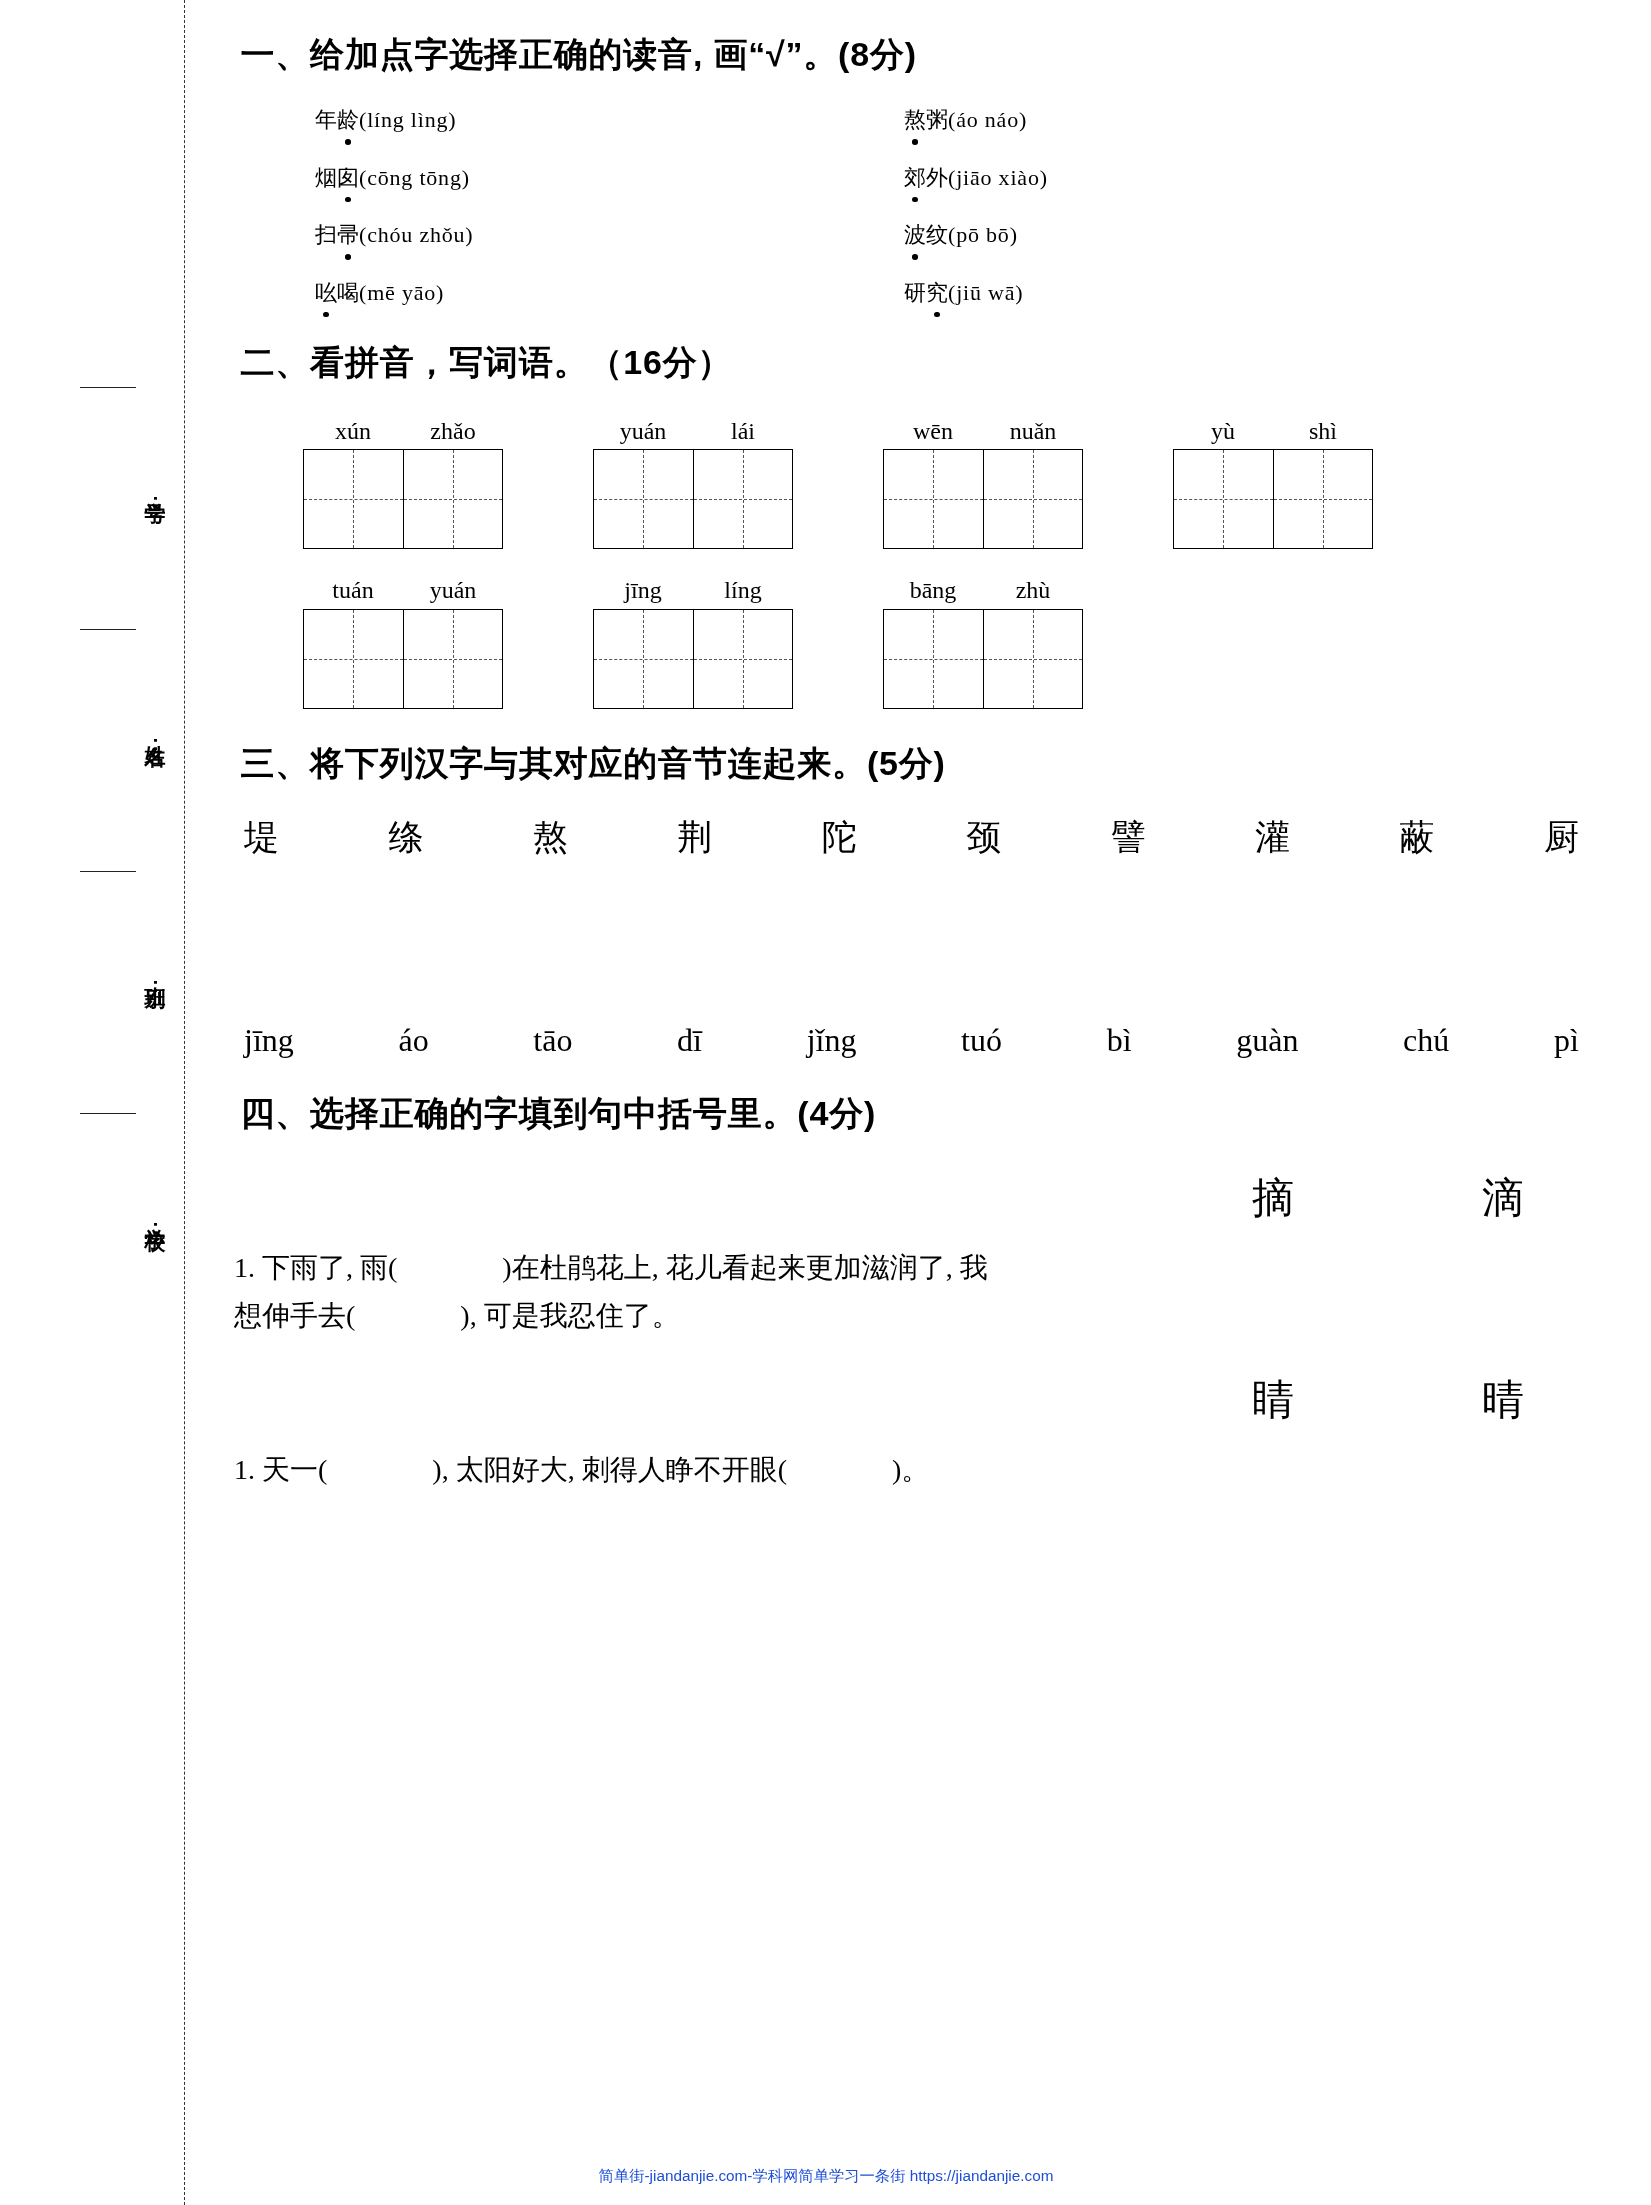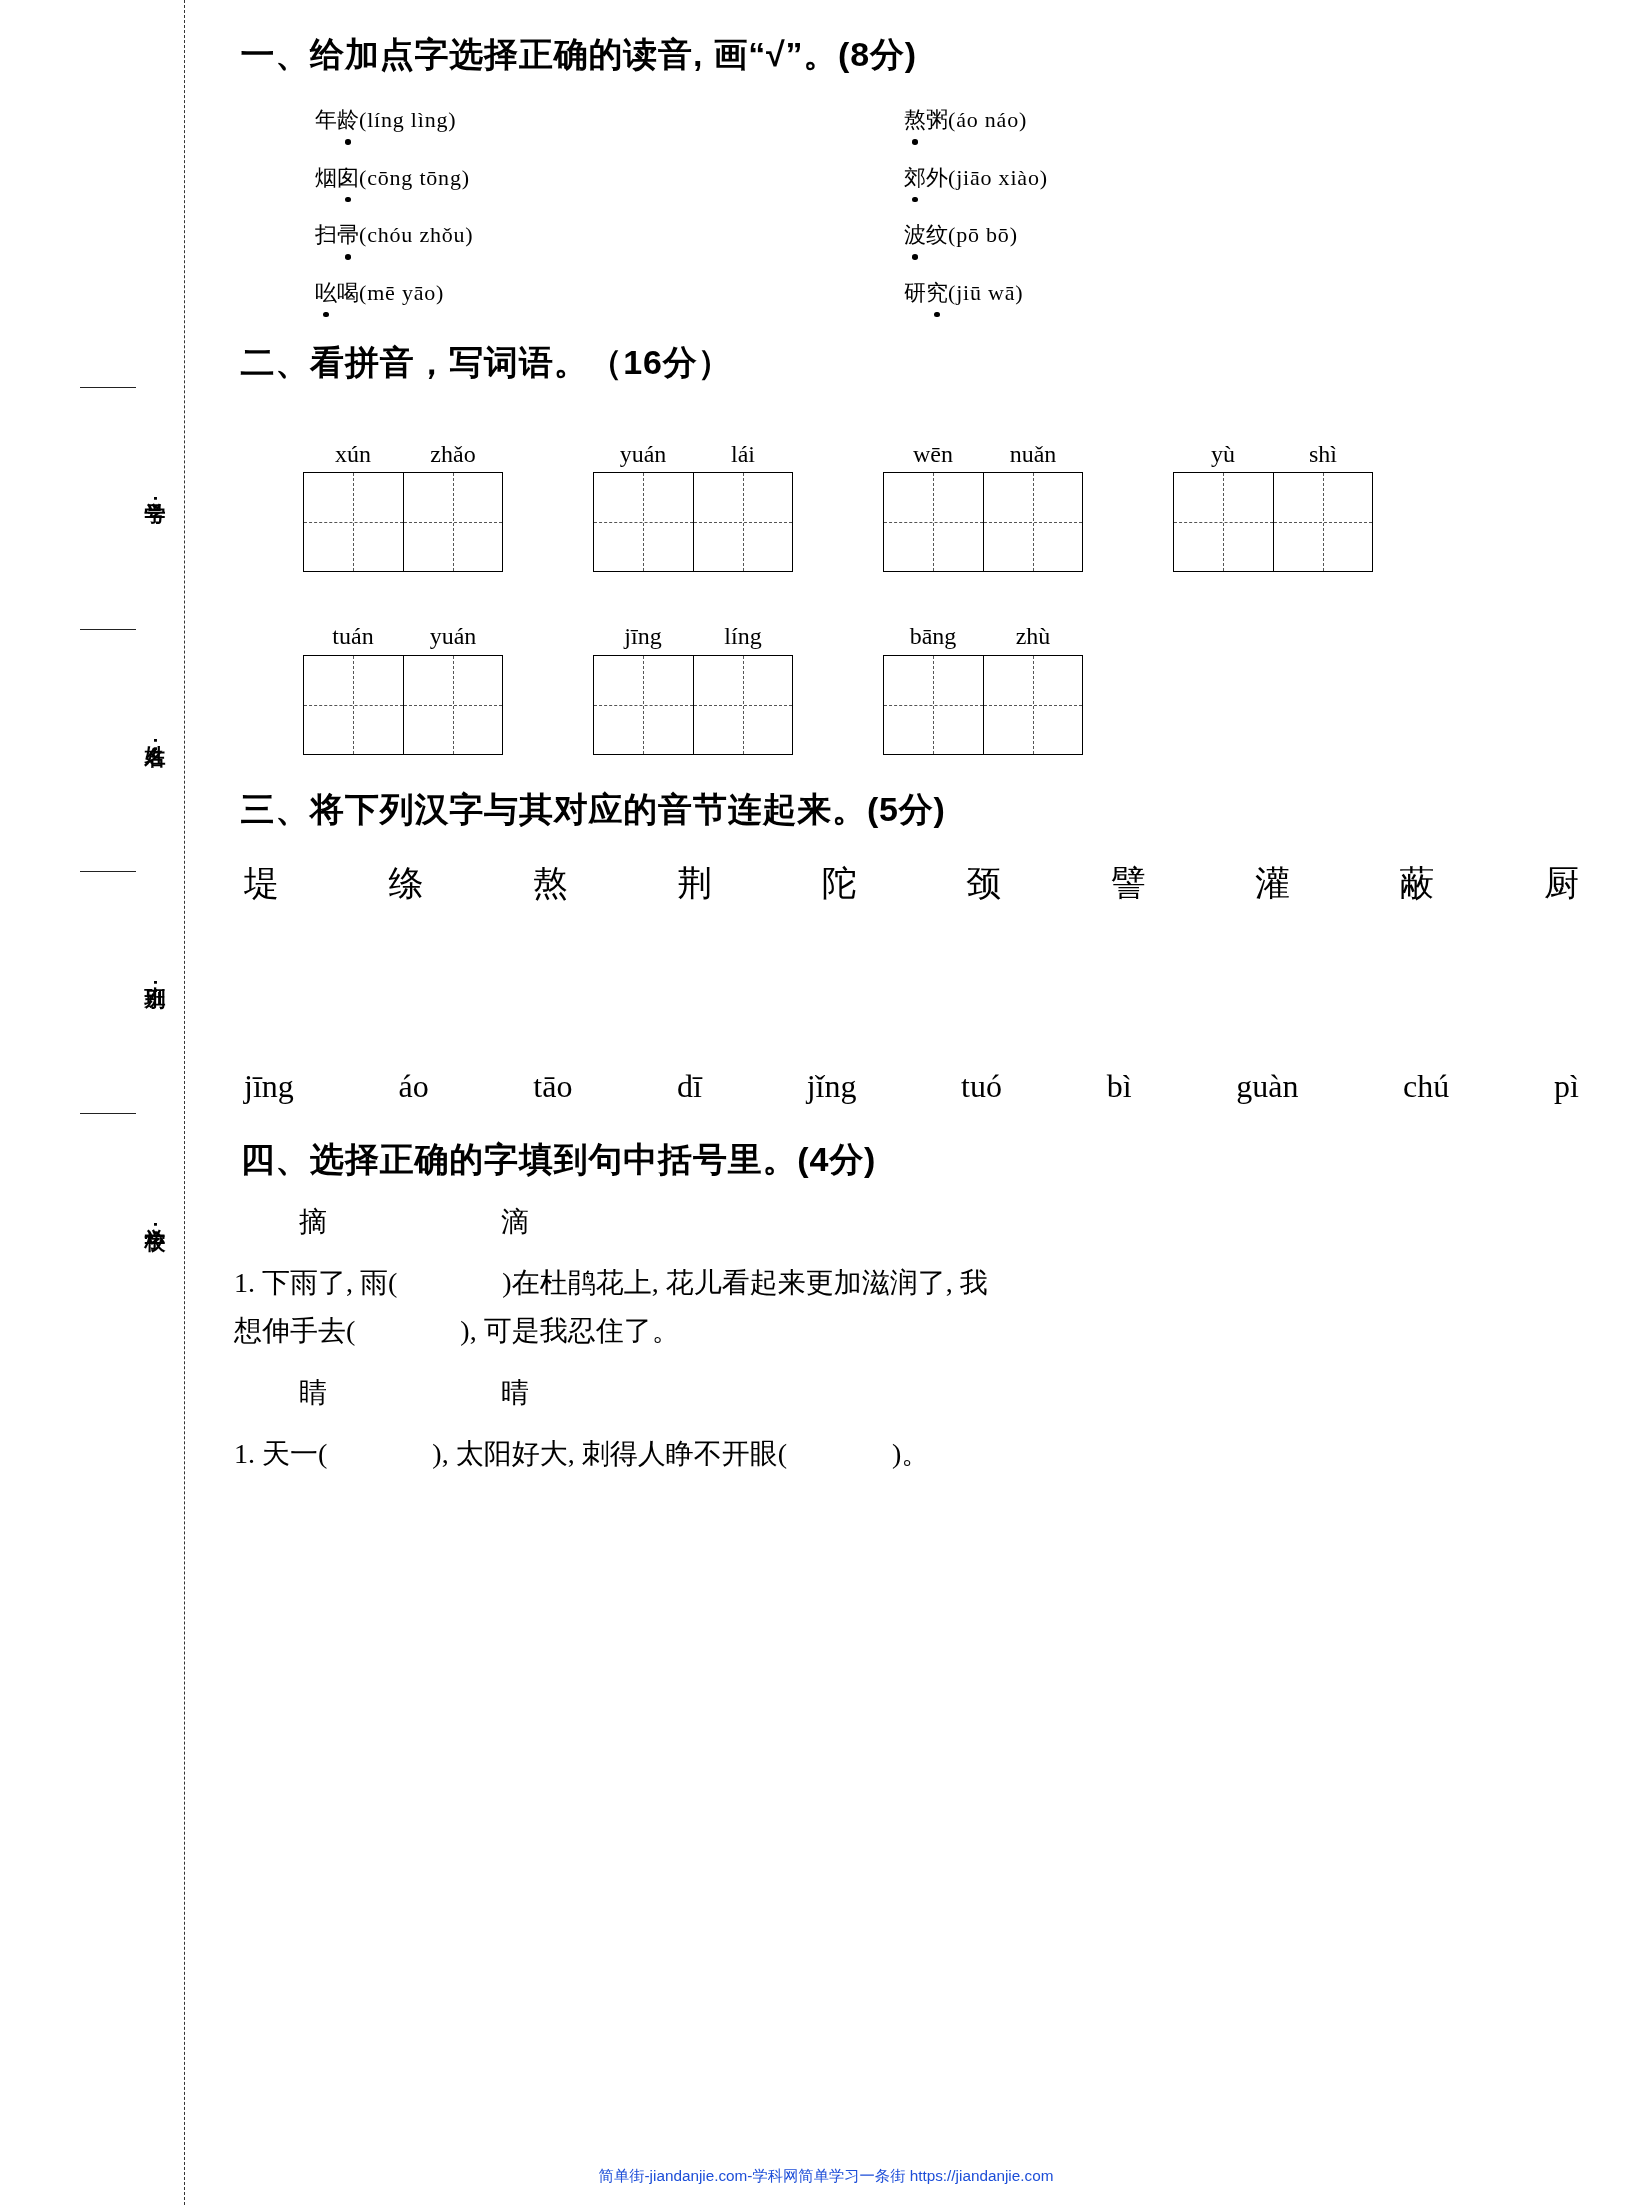--- a/index.html
+++ b/index.html
@@ -132,21 +132,20 @@
     display: flex;
     width: 200px;
     font-size: 24px;
     font-family: "Liberation Serif", serif;
     margin-bottom: 4.8px;
   }
   .pinyin-head span {
     flex: 1;
     text-align: center;
     white-space: nowrap;
-    margin-top: 23px;
   }
   .tzg {
     width: 200px;
     height: 100px;
     border: 1.6px solid #000;
     display: flex;
     position: relative;
     box-sizing: border-box;
   }
   .tzg .half {
@@ -179,23 +178,23 @@
     display: flex;
     justify-content: space-between;
     font-size: 32px;
     margin: 0 18px;
     font-family: "Liberation Serif", serif;
   }
   .match-gap { height: 161px; }
 
   
   .choice-pair {
-    text-align: left;
-    font-size: 28px;
-    margin: 20px 0 0 0;
+    text-align: right;
+    font-size: 42px;
+    margin: 33px 0 0 0;
     letter-spacing: 73px;
     padding-left: 73px;
   }
   .q4text {
     font-size: 28px;
     line-height: 1.7;
     margin: 18px 0 0 8px;
   }
   .blank { display: inline-block; width: 105px; }
 

